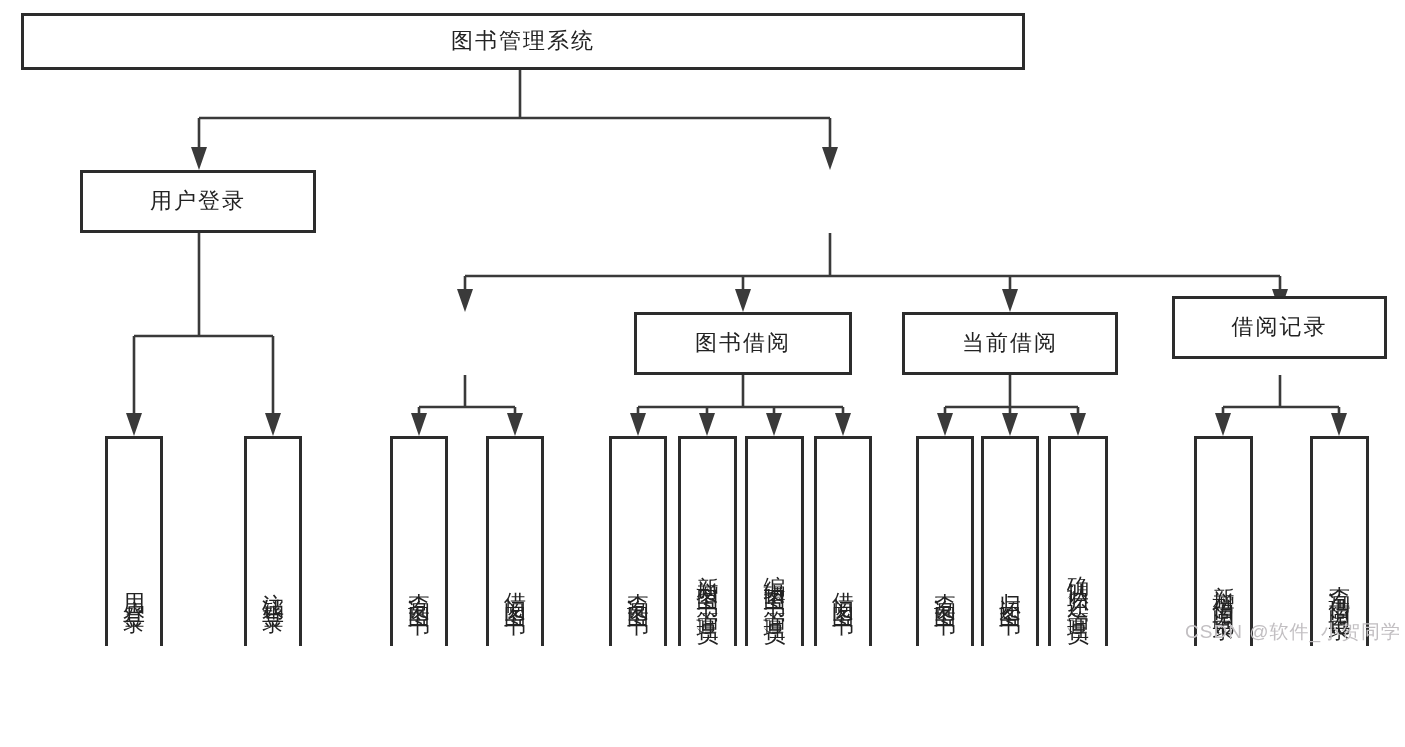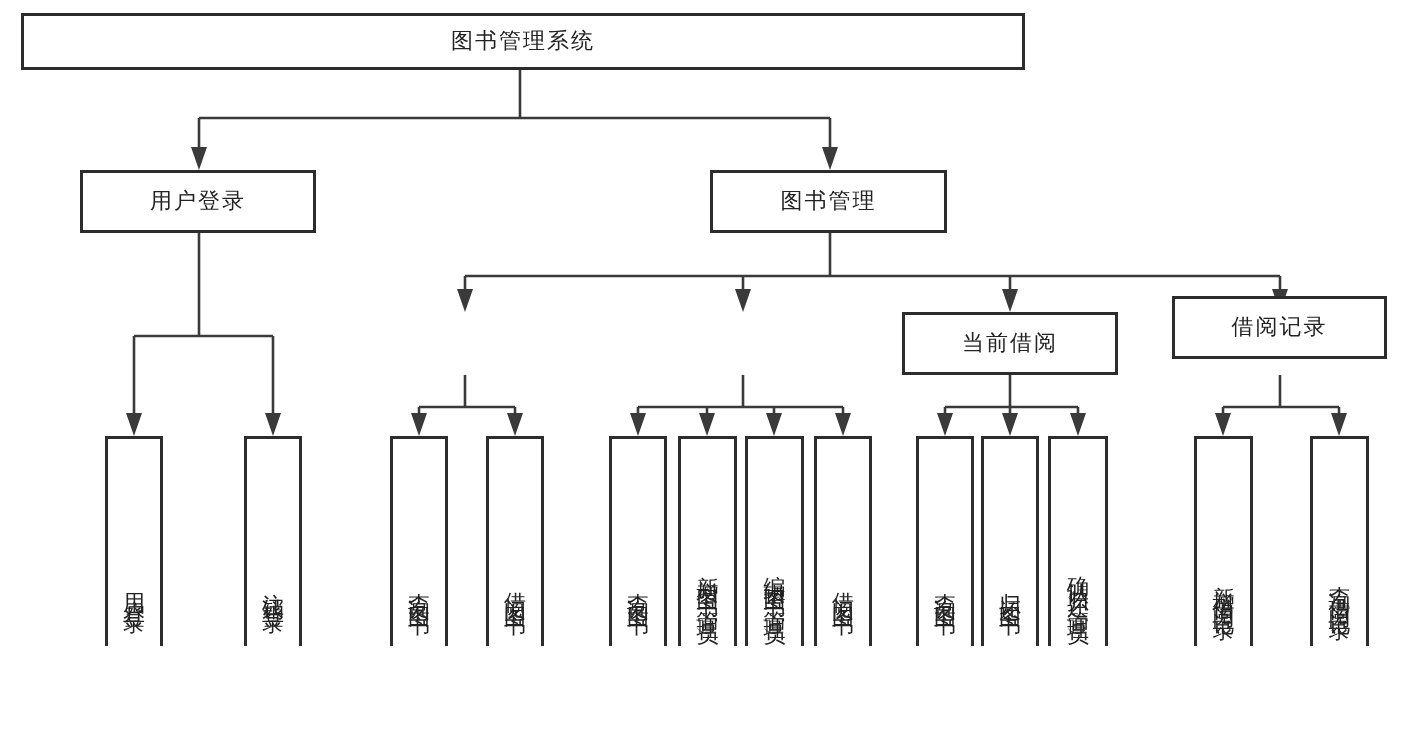--- a/index.html
+++ b/index.html
@@ -66,24 +66,24 @@
     <polygon points="1331,413 1347,413 1339,436"></polygon>
   </svg>
 
   <div class="box" style="left:21px;top:13px;width:1004px;height:57px">
     <span class="lbl">图书管理系统</span>
   </div>
 
   <div class="box" style="left:80px;top:170px;width:236px;height:63px">
     <span class="lbl">用户登录</span>
   </div>
-  <div class="box" style="left:710px;top:170px;width:237px;height:63px">
-    <span class="lbl">图书管理</span>
+
+  <div class="box" style="left:634px;top:312px;width:218px;height:63px">
+    <span class="lbl">图书借阅</span>
   </div>
-
   <div class="box" style="left:902px;top:312px;width:216px;height:63px">
     <span class="lbl">当前借阅</span>
   </div>
   <div class="box" style="left:1172px;top:296px;width:215px;height:63px">
     <span class="lbl">借阅记录</span>
   </div>
 
   <div class="box v" style="left:105px;top:436px;width:58px;height:299px">
     <span class="lbl">用户登录</span>
   </div>
@@ -121,13 +121,14 @@
     <span class="lbl">确认归还（管理员）</span>
   </div>
 
   <div class="box v" style="left:1194px;top:436px;width:59px;height:299px">
     <span class="lbl">新增借阅记录</span>
   </div>
   <div class="box v" style="left:1310px;top:436px;width:59px;height:299px">
     <span class="lbl">查询借阅记录</span>
   </div>
 
+  <div class="watermark">CSDN @软件_小贺同学</div>
 </div>
 
 </body></html>

